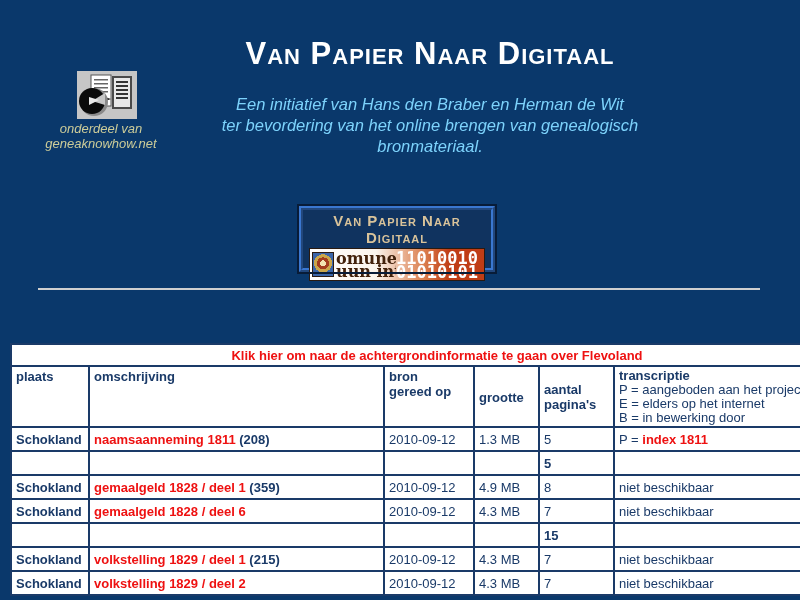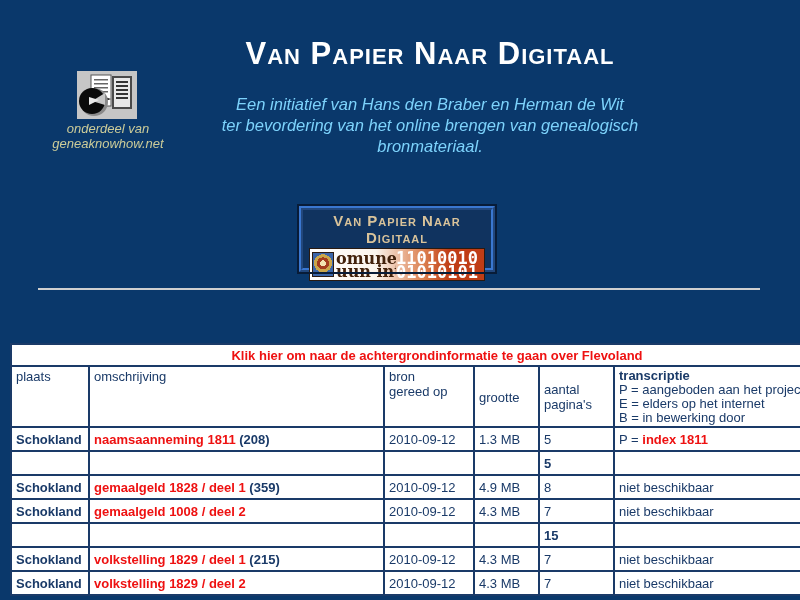--- a/index.html
+++ b/index.html
@@ -7,21 +7,21 @@
     width:800px;height:600px;overflow:hidden;
     background:#0a386b;
     font-family:"Liberation Sans",sans-serif;
     position:relative;
   }
   .abs{position:absolute;}
 
   
   .logo-box{left:77px;top:71px;width:60px;height:48px;cursor:pointer;}
   .logo-caption{
-    left:28px;top:121px;width:160px;text-align:center;
+    left:21px;top:121px;width:160px;text-align:center;
     font-style:italic;font-size:13px;line-height:15px;
     color:#cccc99;cursor:pointer;
   }
   .page-title{
     left:60px;top:36px;width:740px;text-align:center;
     color:#ffffff;font-weight:bold;font-size:31px;
     font-variant:small-caps;letter-spacing:1px;
   }
   .page-subtitle{
     left:60px;top:94px;width:740px;text-align:center;
@@ -76,21 +76,21 @@
   }
   .data-table td{
     border:2px solid #1a3a68;
     padding:1px 4px;
     overflow:hidden;white-space:nowrap;
   }
   .red-link-row td{
     height:18px;text-align:center;font-weight:bold;color:#ee1111;
     cursor:pointer;
   }
-  .hdr td{vertical-align:top;font-weight:normal;padding-top:2px;}
+  .hdr td{vertical-align:top;font-weight:bold;padding-top:2px;}
   .hdr td.vmid{vertical-align:middle;}
   .hdr .legend{font-weight:normal;}
   .hdr .legend div{line-height:14px;}
   .hdr .leg-title{font-weight:bold;line-height:15px;}
   .hdr td{height:56px;}
   .rowd td{height:20px;}
   .plaats{font-weight:bold;}
   a.rlink{color:#ee1111;font-weight:bold;text-decoration:none;cursor:pointer;}
   .suffix{font-weight:bold;color:#1a3a68;margin-top:9px;}
   .subtotal-val{font-weight:bold;}
@@ -212,21 +212,21 @@
     <td class="plaats">Schokland</td>
     <td><a class="rlink">gemaalgeld 1828 / deel 1</a><span class="suffix"> (359)</span></td>
     <td>2010-09-12</td>
     <td>4.9 MB</td>
     <td>8</td>
     <td>niet beschikbaar</td>
   </tr>
 
   <tr class="rowd">
     <td class="plaats">Schokland</td>
-    <td><a class="rlink">gemaalgeld 1008 / deel 2</a><span class="suffix"></span></td>
+    <td><a class="rlink">gemaalgeld 1828 / deel 6</a><span class="suffix"></span></td>
     <td>2010-09-12</td>
     <td>4.3 MB</td>
     <td>7</td>
     <td>niet beschikbaar</td>
   </tr>
 
   <tr class="rowd">
     <td></td>
     <td></td>
     <td></td>

